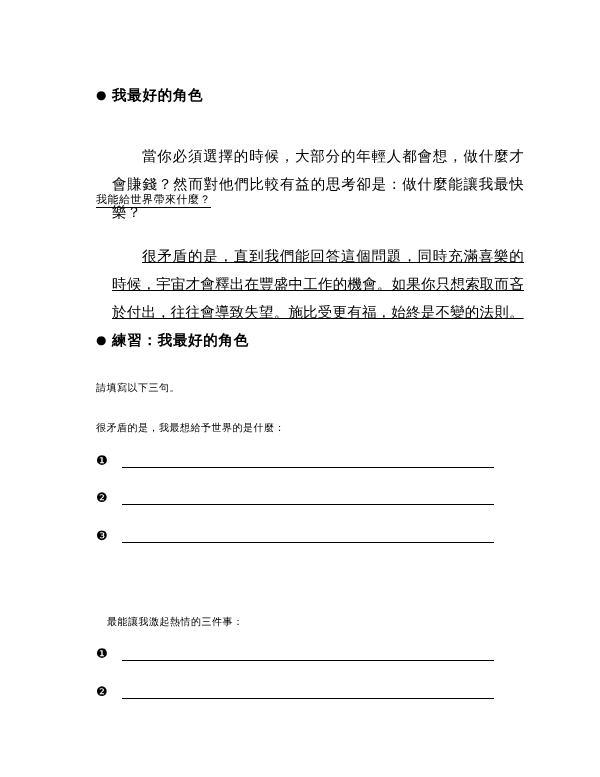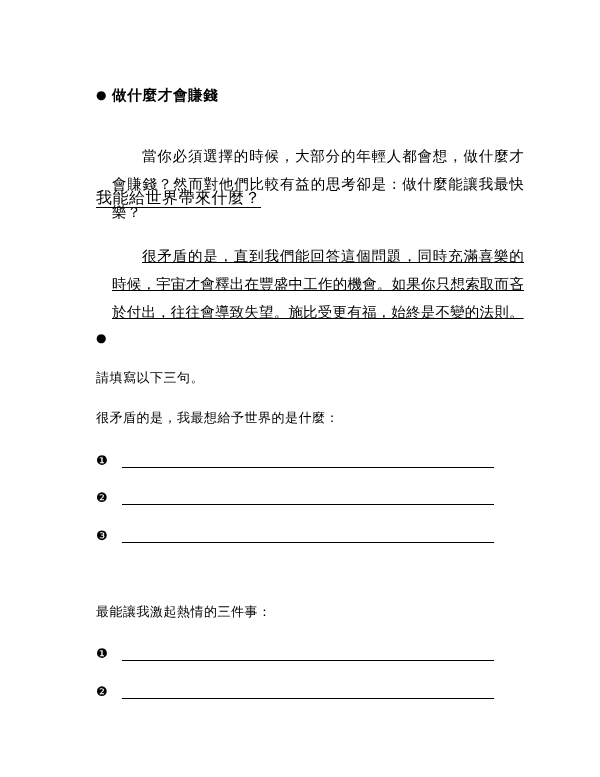--- a/index.html
+++ b/index.html
@@ -62,35 +62,36 @@
     line-height: 28px;
     text-align: justify;
     text-justify: inter-character;
     text-indent: 30px;
     letter-spacing: 0.2px;
     margin: 16px;
   }
 
   
   .underlined-heading {
-    font-size: 16px;
+    font-size: 11px;
     line-height: 1;
     letter-spacing: 0.5px;
     text-decoration: underline;
     text-underline-offset: 4px;
     display: inline-block;
     white-space: nowrap;
   }
 
   
   .prompt {
-    font-size: 13px;
+    font-size: 10px;
     line-height: 1;
     letter-spacing: 0.5px;
     white-space: nowrap;
+    margin-top: 12px;
   }
 
   
   .blank-row {
     display: flex;
     align-items: center;
     height: 20px;
   }
   .blank-num {
     width: 26px;
@@ -114,33 +115,34 @@
   .abs { position: absolute; }
 </style>
 </head>
 <body>
 
 <div class="page">
   <div class="content">
 
     <div class="bullet-heading abs" style="top:88px; left:0;">
       <span class="bullet-glyph">●</span>
-      <span class="bullet-text">做什麼才會賺錢</span>
+      <span class="bullet-text">我最好的角色</span>
     </div>
 
     <p class="para abs" style="top:126px; left:0; width:412px;">當你必須選擇的時候，大部分的年輕人都會想，做什麼才會賺錢？然而對他們比較有益的思考卻是：做什麼能讓我最快樂？</p>
 
     <div class="abs" style="top:188px; left:0;">
       <span class="underlined-heading">我能給世界帶來什麼？</span>
     </div>
 
     <p class="para abs" style="top:226px; left:0; width:412px;text-decoration:underline;">很矛盾的是，直到我們能回答這個問題，同時充滿喜樂的時候，宇宙才會釋出在豐盛中工作的機會。如果你只想索取而吝於付出，往往會導致失望。施比受更有福，始終是不變的法則。</p>
 
     <div class="bullet-heading abs" style="top:333px; left:0;">
       <span class="bullet-glyph">●</span>
+      <span class="bullet-text">練習：我最好的角色</span>
     </div>
 
     <div class="prompt abs" style="top:371px; left:0;">請填寫以下三句。</div>
 
     <div class="prompt abs" style="top:411px; left:0;">很矛盾的是，我最想給予世界的是什麼：</div>
 
     <div class="blank-row abs" style="top:452px; left:0; width:398px;">
       <span class="blank-num">❶</span>
       <span class="blank-rule"></span>
     </div>
@@ -148,21 +150,21 @@
     <div class="blank-row abs" style="top:489px; left:0; width:398px;">
       <span class="blank-num">❷</span>
       <span class="blank-rule"></span>
     </div>
 
     <div class="blank-row abs" style="top:527px; left:0; width:398px;">
       <span class="blank-num">❸</span>
       <span class="blank-rule"></span>
     </div>
 
-    <div class="prompt abs" style="top:605px; left:0;">最能讓我激起熱情的三件事：</div>
+    <div class="prompt abs" style="top:605px; left:11px;">最能讓我激起熱情的三件事：</div>
 
     <div class="blank-row abs" style="top:645px; left:0; width:398px;">
       <span class="blank-num">❶</span>
       <span class="blank-rule"></span>
     </div>
 
     <div class="blank-row abs" style="top:683px; left:0; width:398px;">
       <span class="blank-num">❷</span>
       <span class="blank-rule"></span>
     </div>

